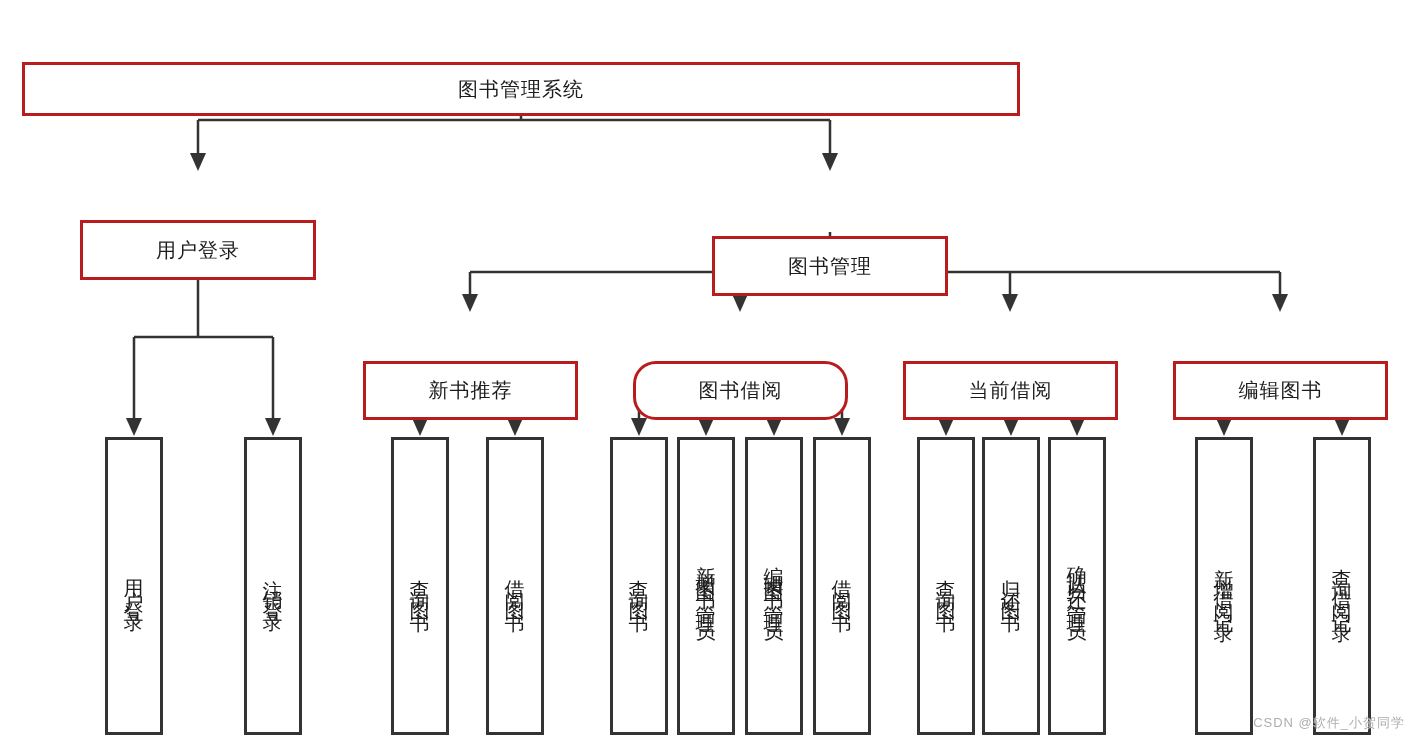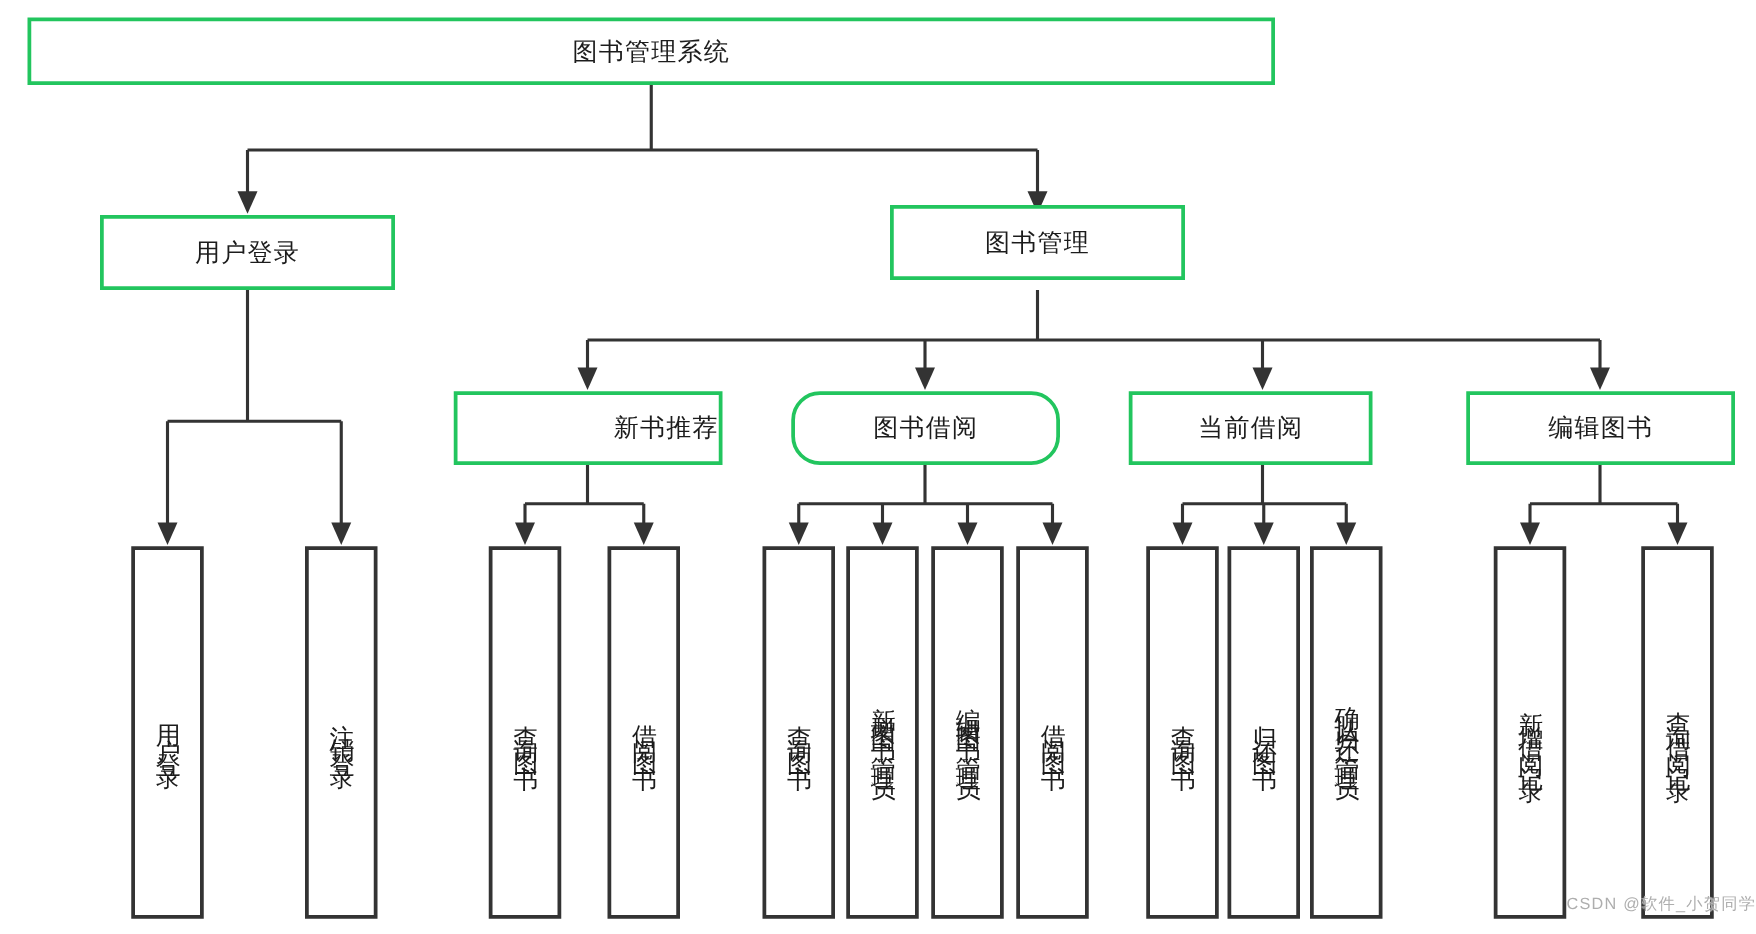--- a/index.html
+++ b/index.html
@@ -12,25 +12,26 @@
     overflow: hidden;
   }
   #wires {
     position: absolute;
     left: 0; top: 0;
     width: 1405px; height: 747px;
   }
   .hbox {
     position: absolute;
     background: #ffffff;
-    border: 3px solid #22c55e;
+    border: 3px solid #b91c1c;
     box-sizing: border-box;
     display: flex;
     align-items: center;
     justify-content: center;
+    margin-top: 48px;
   }
   .hbox .lbl {
     font-size: 20px;
     color: #1c1c1c;
     letter-spacing: 1px;
     white-space: nowrap;
   }
   .vbox {
     position: absolute;
     width: 58px;
@@ -109,31 +110,31 @@
     </g>
   </svg>
 
   <div class="hbox" style="left:22px; top:14px; width:998px; height:54px;">
     <span class="lbl">图书管理系统</span>
   </div>
 
   <div class="hbox" style="left:80px; top:172px; width:236px; height:60px;">
     <span class="lbl">用户登录</span>
   </div>
-  <div class="hbox" style="left:712px; top:164px; width:236px; height:60px;">
+  <div class="hbox" style="left:712px; top:188px; width:236px; height:60px;">
     <span class="lbl">图书管理</span>
   </div>
 
-  <div class="hbox" style="left:363px; top:313px; width:215px; height:59px;justify-content:flex-end;">
+  <div class="hbox" style="left:363px; top:313px; width:215px; height:59px;">
     <span class="lbl">新书推荐</span>
   </div>
   <div class="hbox" style="left:633px; top:313px; width:215px; height:59px;border-radius:23px;">
     <span class="lbl">图书借阅</span>
   </div>
-  <div class="hbox" style="left:903px; top:313px; width:195px; height:59px;">
+  <div class="hbox" style="left:903px; top:313px; width:215px; height:59px;">
     <span class="lbl">当前借阅</span>
   </div>
   <div class="hbox" style="left:1173px; top:313px; width:215px; height:59px;">
     <span class="lbl">编辑图书</span>
   </div>
 
   <div class="vbox" style="left:105px; top:437px;">
     <span class="vlbl">用户登录</span>
   </div>
   <div class="vbox" style="left:244px; top:437px;">

